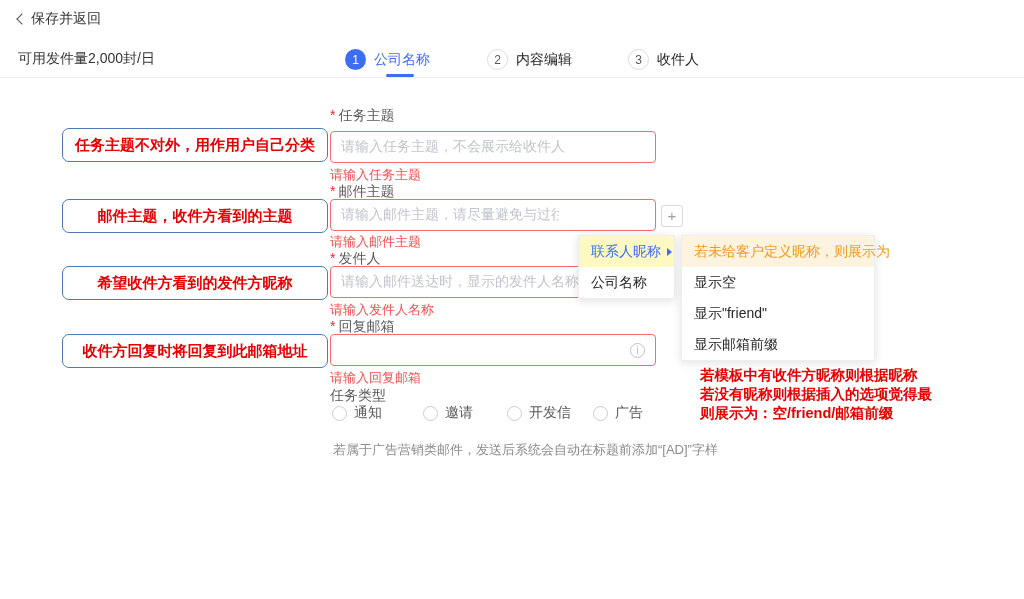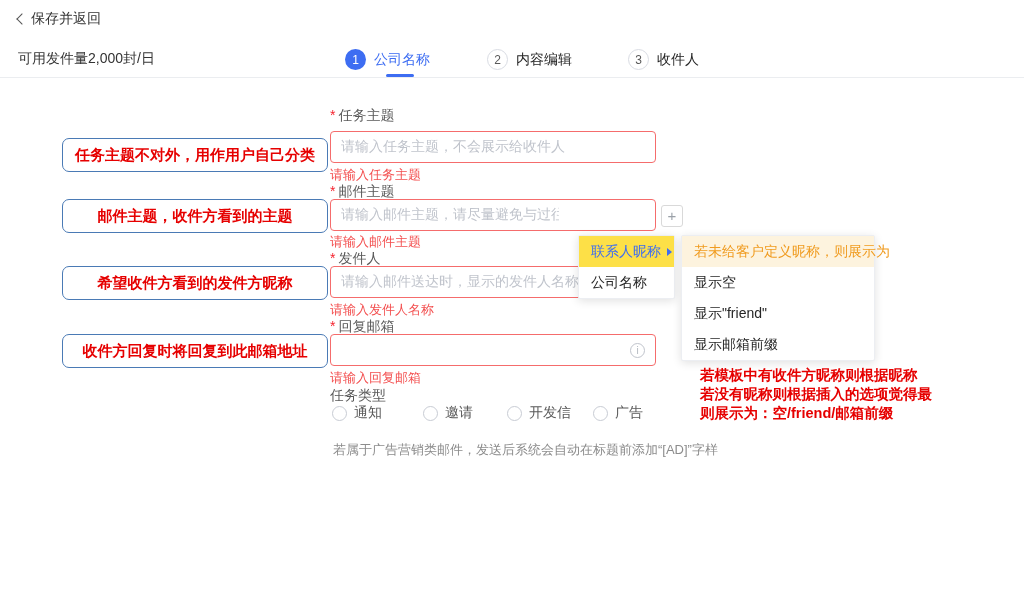--- a/index.html
+++ b/index.html
@@ -57,21 +57,21 @@
   .radio-item { display:flex; align-items:center; gap:7px; font-size:14px; color:#595959; cursor:pointer; }
   .radio-dot { width:15px; height:15px; border:1px solid #c8ccd4; border-radius:50%; background:#fff; }
   .note { position:absolute; left:333px; top:441px; font-size:13px; color:#8c8c8c; }
 
   
   .menu { position:absolute; background:#fff; border:1px solid #eceef2;
           box-shadow:0 2px 10px rgba(0,0,0,0.12); z-index:5; }
   .menu-1 { left:578px; top:235px; width:97px; border-radius:2px; }
   .menu-item { height:31px; display:flex; align-items:center; padding:0 12px; font-size:14px;
                color:#262626; cursor:pointer; white-space:nowrap; }
-  .menu-item.hovered { background:#fde047; color:#3d6df2; }
+  .menu-item.hovered { background:#fef9c3; color:#3d6df2; }
   .sub-arrow { width:0; height:0; border-top:4px solid transparent; border-bottom:4px solid transparent;
                border-left:5px solid #3d6df2; margin-left:6px; }
   .menu-2 { left:681px; top:235px; width:194px; border-radius:2px; }
   .menu-header { height:31px; display:flex; align-items:center; padding:0 12px; font-size:14px;
                  background:#fdf3de; color:#f09b1f; white-space:nowrap; }
 
   
   .red-note { position:absolute; left:700px; top:366px; width:300px; color:#e60000; font-weight:bold;
               font-size:14.5px; line-height:19px; }
 
@@ -101,21 +101,21 @@
   <div class="step idle" style="left:487px;">
     <span class="step-circle">2</span>
     <span class="step-label">内容编辑</span>
   </div>
   <div class="step idle" style="left:628px;">
     <span class="step-circle">3</span>
     <span class="step-label">收件人</span>
   </div>
   <div class="top-divider"></div>
 
-  <div class="callout" style="top:138px;">任务主题不对外，用作用户自己分类</div>
+  <div class="callout" style="top:128px;">任务主题不对外，用作用户自己分类</div>
   <div class="callout" style="top:199px;">邮件主题，收件方看到的主题</div>
   <div class="callout" style="top:266px;">希望收件方看到的发件方昵称</div>
   <div class="callout" style="top:334px;">收件方回复时将回复到此邮箱地址</div>
 
   <div class="field-label" style="top:107px;">
     <span class="req">*</span><span>任务主题</span>
   </div>
   <div class="t-input" style="top:131px;">
     <span class="placeholder">请输入任务主题，不会展示给收件人</span>
   </div>

